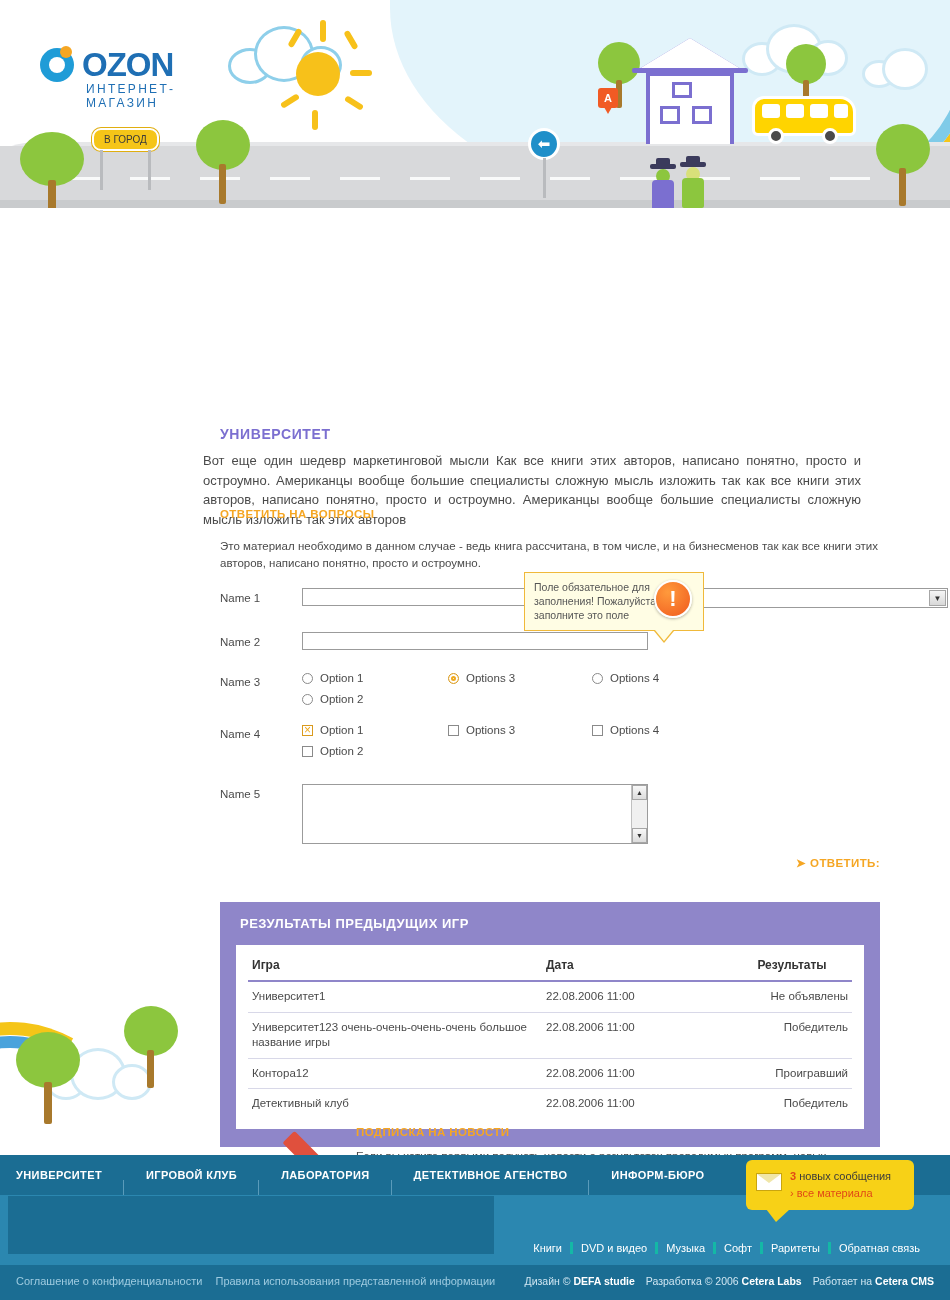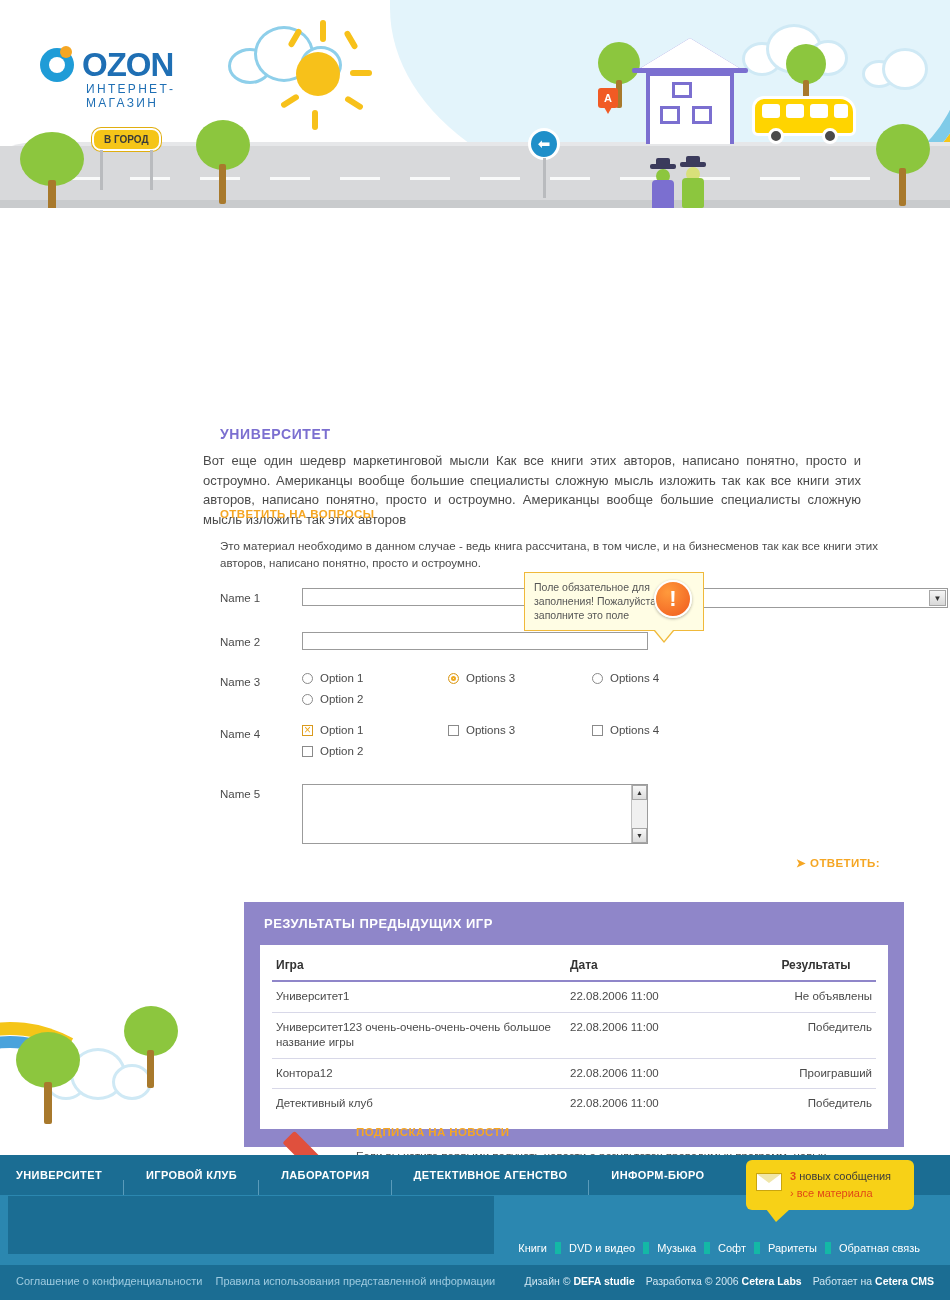--- a/index.html
+++ b/index.html
@@ -81,21 +81,21 @@
   .logo { position: absolute; left: 40px; top: 46px; width: 190px; height: 52px; }
   .logo .mark { position: absolute; left: 0; top: 2px; width: 34px; height: 34px; border-radius: 50%; background: #1f9cd7; }
   .logo .mark:after { content:""; position:absolute; left:9px; top:9px; width:16px;height:16px;border-radius:50%; background:#fff; }
   .logo .mark:before { content:""; position:absolute; left:20px; top:-2px; width:12px;height:12px;border-radius:50%; background:#f5a623; }
   .logo .word { position: absolute; left: 42px; top: 0; font-size: 33px; font-weight: bold; color: #1f6fb4; letter-spacing: -1px; }
   .logo .sub { position: absolute; left: 46px; top: 36px; font-size: 12px; color: #1f6fb4; letter-spacing: 2.3px; }
 
   
   .sign-city { position: absolute; left: 92px; top: 128px; }
   .sign-city .plate {
-    background: #f5c518; color: #3a3a3a; font-size: 10px; font-weight: bold;
+    background: #f5c518; color: #3a3a3a; font-size: 10px; font-weight: normal;
     padding: 4px 10px; border-radius: 9px; border: 2px solid #fff;
     box-shadow: 0 0 0 1px #e0ae10;
   }
   .sign-city .post { position: absolute; left: 8px; top: 22px; width: 3px; height: 40px; background: #b9bbbe; }
   .sign-city .post2 { position: absolute; right: 8px; top: 22px; width: 3px; height: 40px; background: #b9bbbe; }
 
   
   .sign-round { position: absolute; left: 528px; top: 128px; }
   .sign-round .disc { width: 32px; height: 32px; border-radius: 50%; background: #1f8fc9; border: 3px solid #fff; display:flex; align-items:center; justify-content:center; color:#fff; font-size: 15px;}
   .sign-round .post { position: absolute; left: 15px; top: 30px; width: 3px; height: 40px; background: #b9bbbe; }
@@ -200,21 +200,21 @@
 
   .submit-link {
     position: absolute; right: 70px; top: 648px;
     color: #f5a623; font-size: 11.5px; font-weight: bold; letter-spacing: .4px;
   }
   .submit-link .tri { color: #f5a623; margin-right: 4px; }
 
   
   .results {
     position: absolute; left: 220px; top: 694px; width: 660px;
-    background: #8f86c9; padding: 14px 16px 18px 16px; margin-left: 24px;
+    background: #8f86c9; padding: 14px 16px 18px 16px;
   }
   .results h3 { margin: 0 0 14px 4px; color: #fff; font-size: 13px; letter-spacing: .5px; font-weight: bold;}
   .results .inner { background: #fff; padding: 10px 12px; }
   table.res { width: 100%; border-collapse: collapse; font-size: 11.5px; }
   table.res th { text-align: left; font-weight: bold; color: #333; padding: 3px 4px 8px 4px; border-bottom: 2px solid #8f86c9; font-size: 12px;}
   table.res th.c2 { width: 190px; }
   table.res th.c3 { text-align: center; width: 120px; }
   table.res td { padding: 7px 4px; border-bottom: 1px solid #d8d8e8; color: #4a4a4a; vertical-align: top; line-height: 1.35;}
   table.res td.c2 { width: 190px; }
   table.res td.c3 { text-align: right; width: 120px; }
@@ -263,21 +263,21 @@
     content: ""; position: absolute; left: 20px; bottom: -12px;
     border-left: 10px solid transparent; border-right: 14px solid transparent; border-top: 13px solid #f7d117;
   }
   .msg-bubble .env { position: absolute; left: 10px; top: 13px; width: 26px; height: 18px; background: #fff; border: 1px solid #c9a50f; }
   .msg-bubble .env:after { content:""; position:absolute; left:0; top:0; width:0;height:0;border-left:12px solid transparent;border-right:12px solid transparent;border-top:9px solid #f0e6a8;}
   .msg-bubble .line1 { position: absolute; left: 44px; top: 10px; font-size: 11px; color: #3a3a3a; }
   .msg-bubble .line1 b { color: #e14a16; }
   .msg-bubble .line2 { position: absolute; left: 44px; top: 27px; font-size: 11px; color: #e14a16; }
 
   .cat-links { position: absolute; right: 30px; top: 1242px; display: flex; }
-  .cat-links span { color: #fff; font-size: 11px; padding: 0 8px; border-right: 6px solid #14b8a6; }
+  .cat-links span { color: #fff; font-size: 11px; padding: 0 8px; border-right: 3px solid #14b8a6; }
   .cat-links span:last-child { border-right: none; padding-right: 0; }
 
   .footer-bottom { position: absolute; left: 0; top: 1265px; width: 950px; height: 35px; background: #1b6d93; }
   .fb-left { position: absolute; left: 16px; top: 10px; font-size: 11px; color: #9ecbe0; }
   .fb-left span { margin-right: 10px; }
   .fb-right { position: absolute; right: 16px; top: 10px; font-size: 10.5px; color: #cfe6f2; }
   .fb-right b { color: #ffffff; }
   .fb-right span { margin-left: 8px; }
 </style>
 </head>

